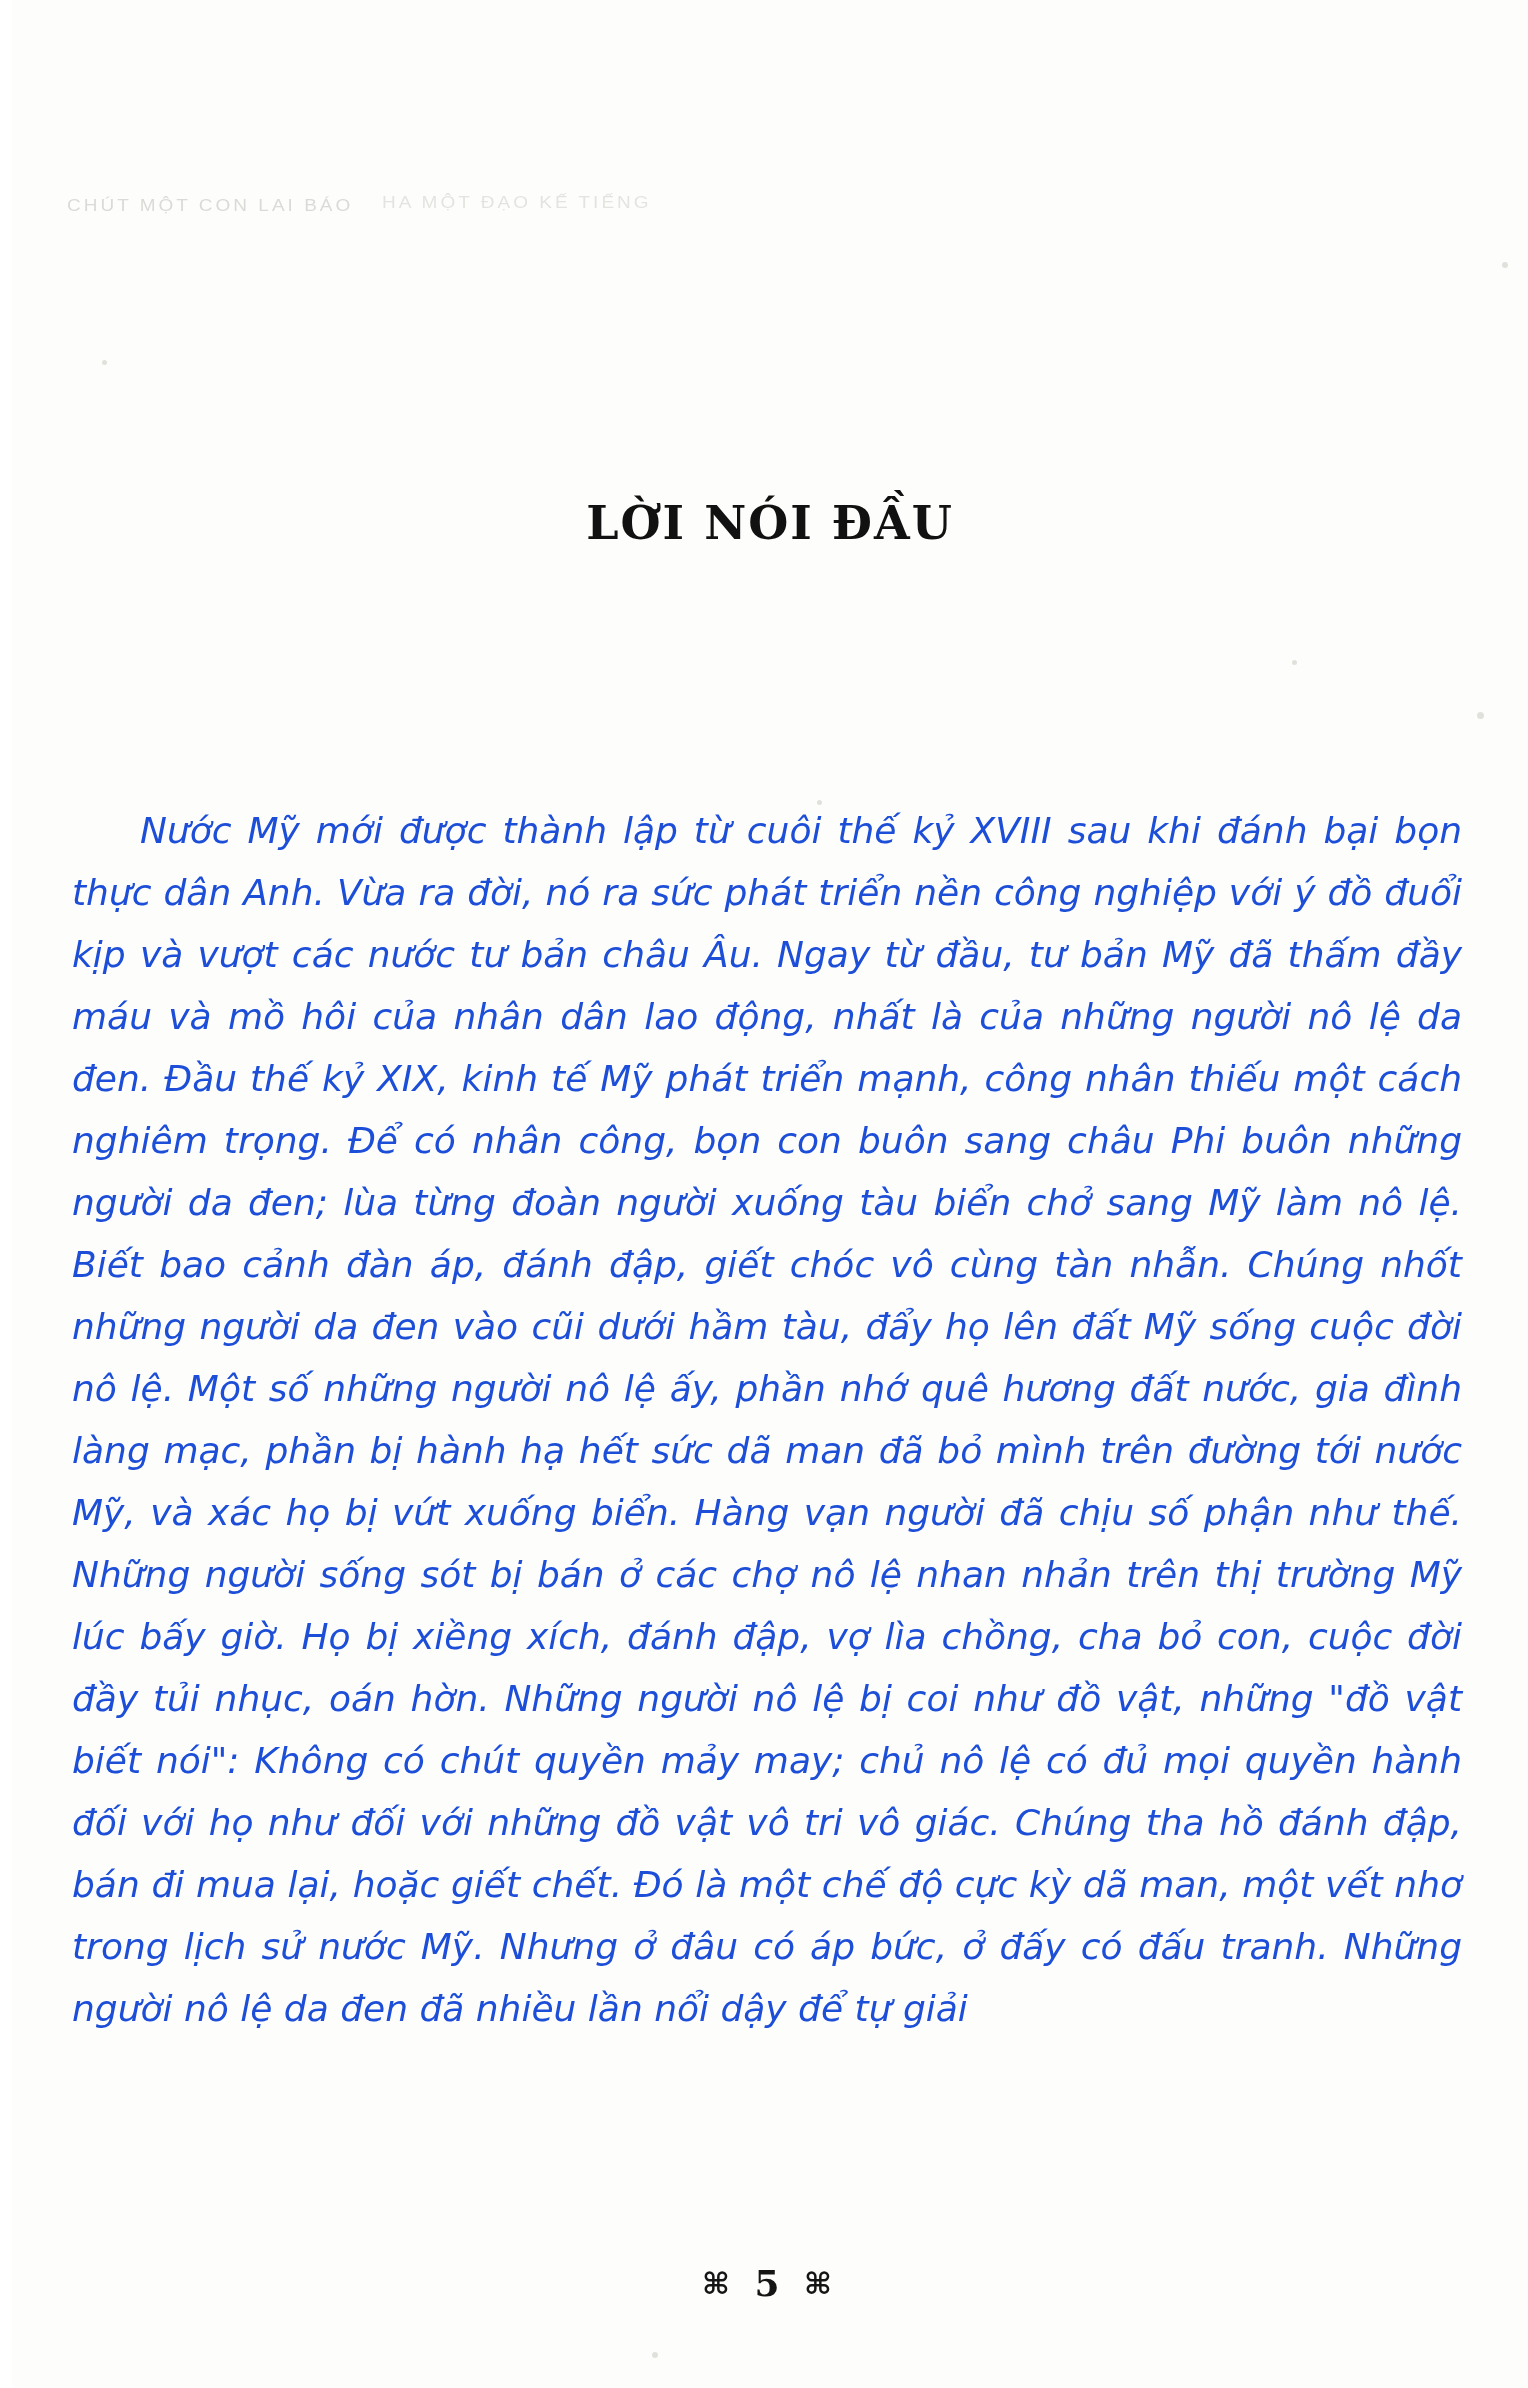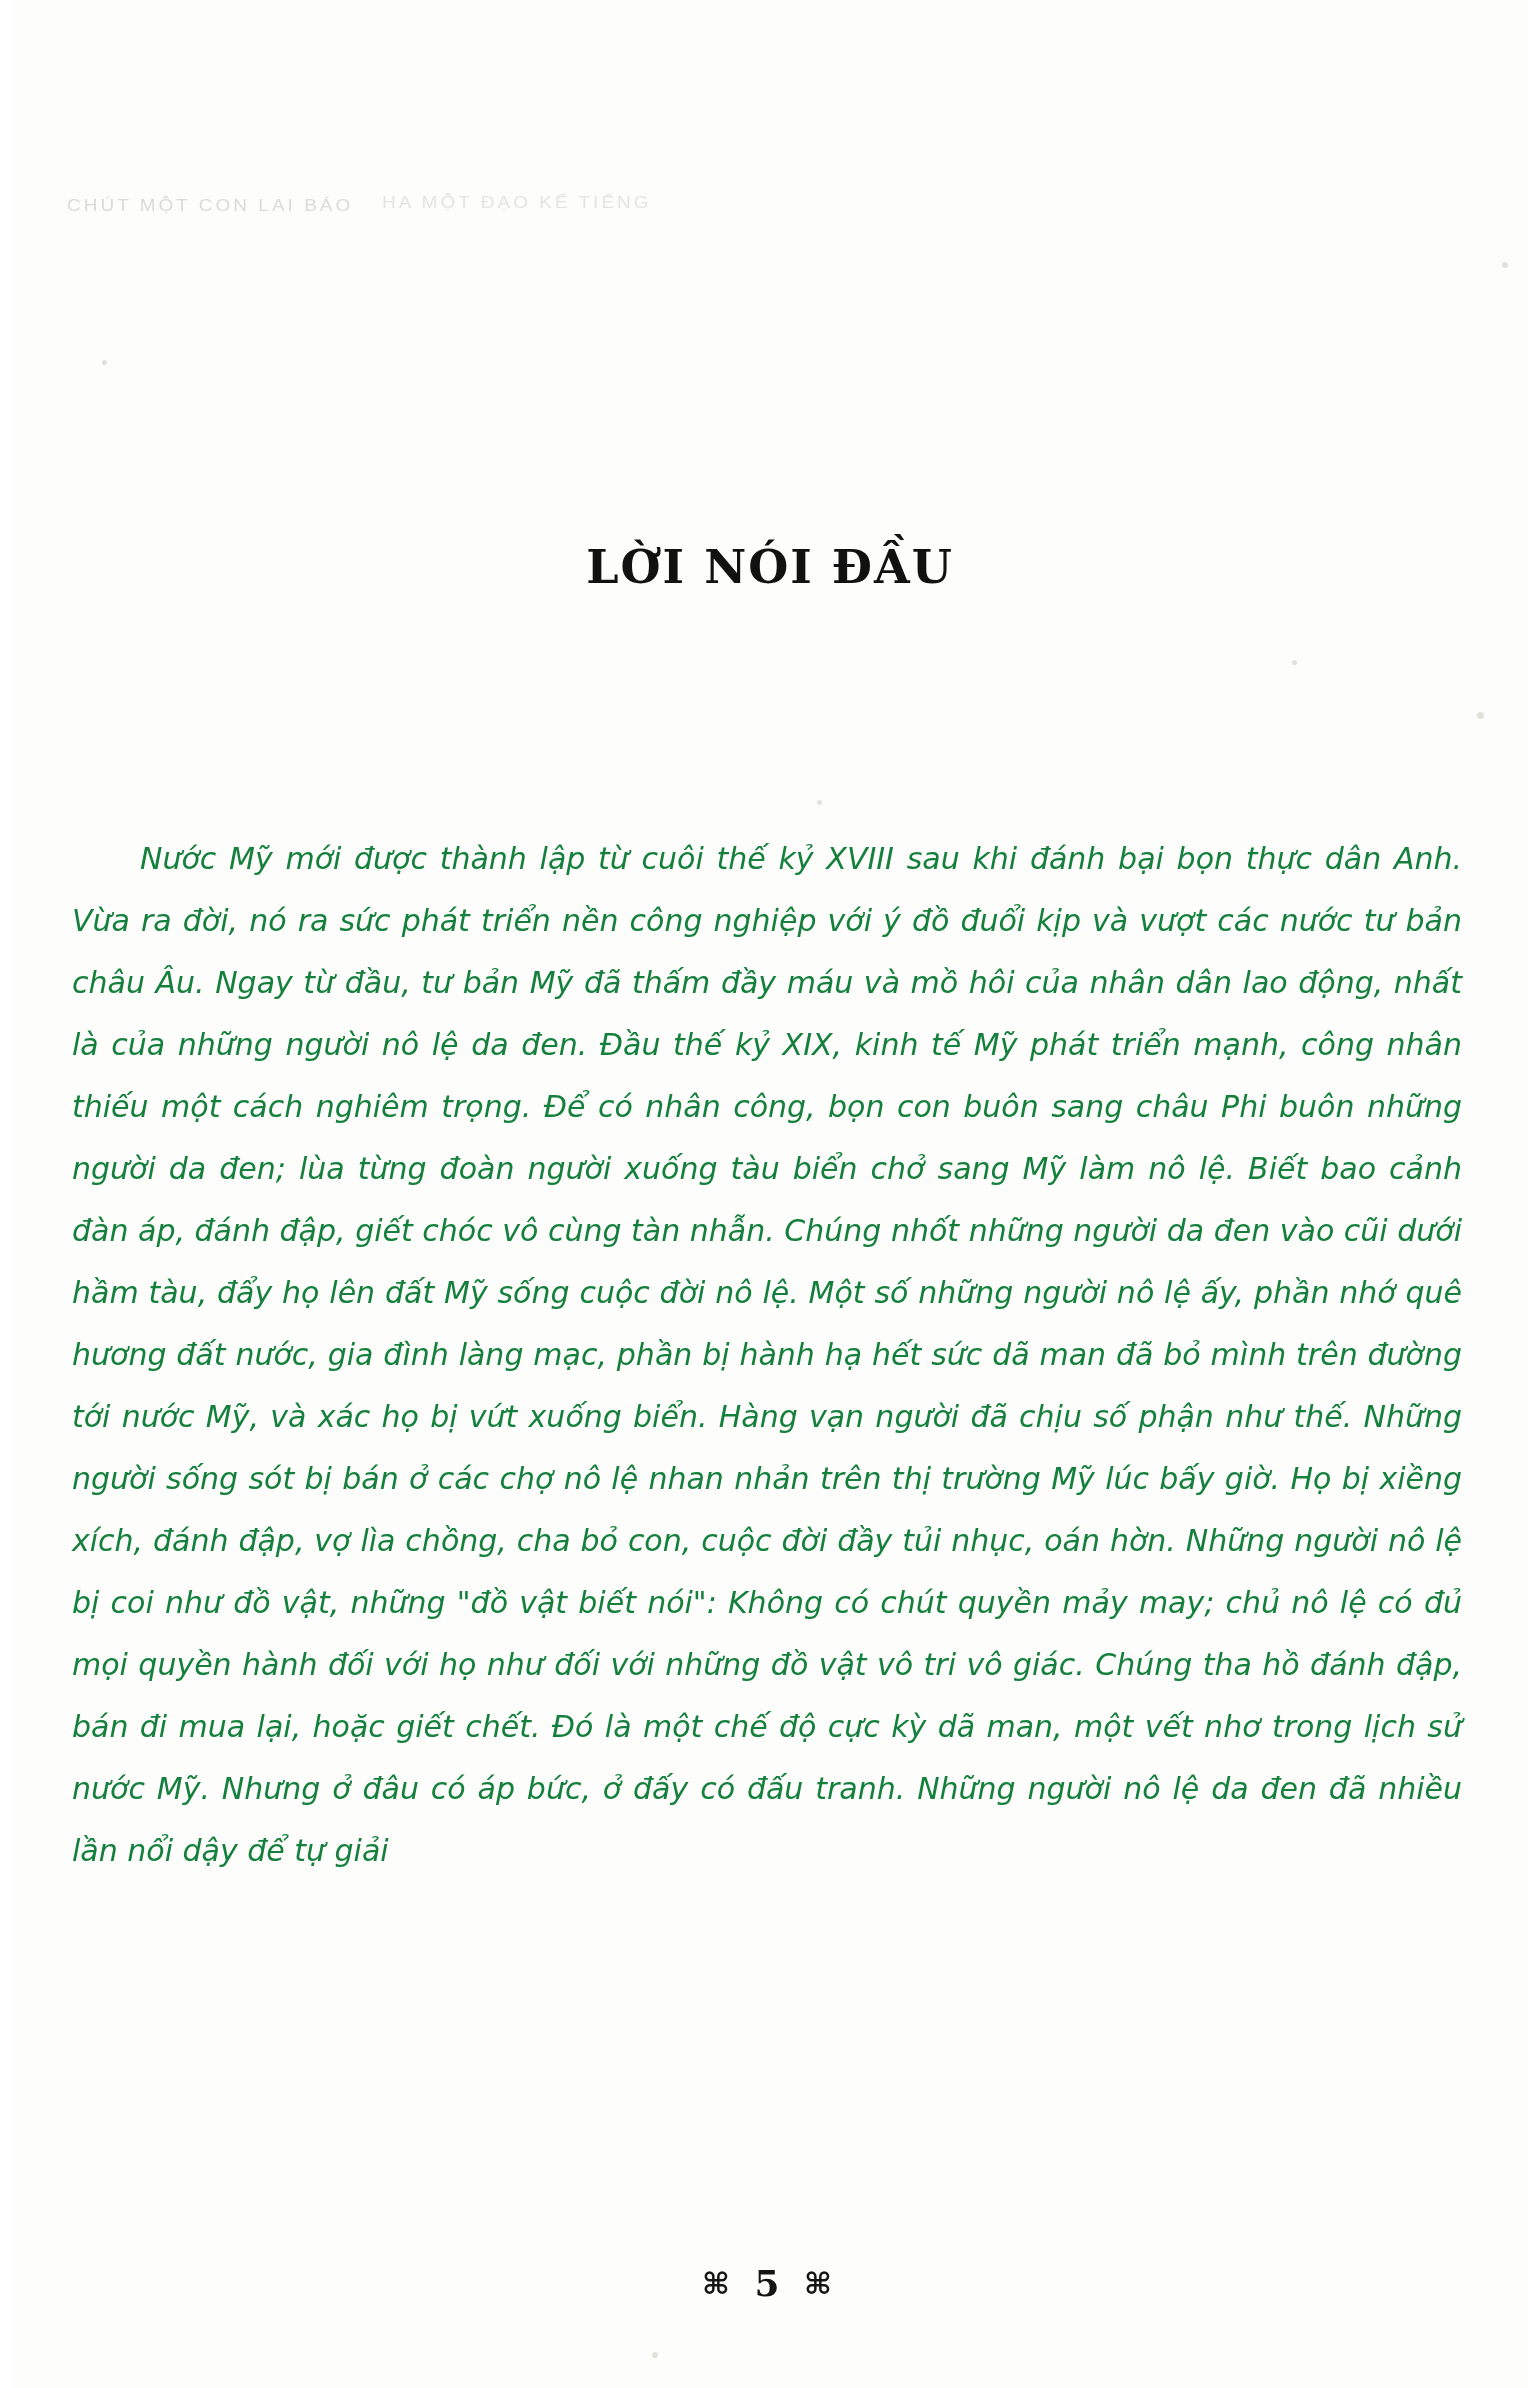--- a/index.html
+++ b/index.html
@@ -36,41 +36,41 @@
   }
   .speck {
     position: absolute;
     background: #d9d9d4;
     border-radius: 50%;
     opacity: 0.8;
   }
 
   .title {
     position: absolute;
-    top: 540px;
+    top: 496px;
     left: 0;
     width: 100%;
     text-align: center;
     font-size: 46px;
     font-weight: 700;
     letter-spacing: 2px;
     color: #111111;
     font-family: "DejaVu Serif", serif;
   }
 
   .body-text {
     position: absolute;
-    top: 828px;
+    top: 800px;
     left: 60px;
     width: 1390px;
     font-family: "DejaVu Sans", sans-serif;
     font-style: italic;
-    font-size: 30px;
+    font-size: 36px;
     line-height: 62px;
-    color: #15803d;
+    color: #1d4ed8;
     text-align: justify;
   }
   .body-text p {
     margin: 0;
     text-indent: 68px;
   }
 
   .footer {
     position: absolute;
     left: 0;

